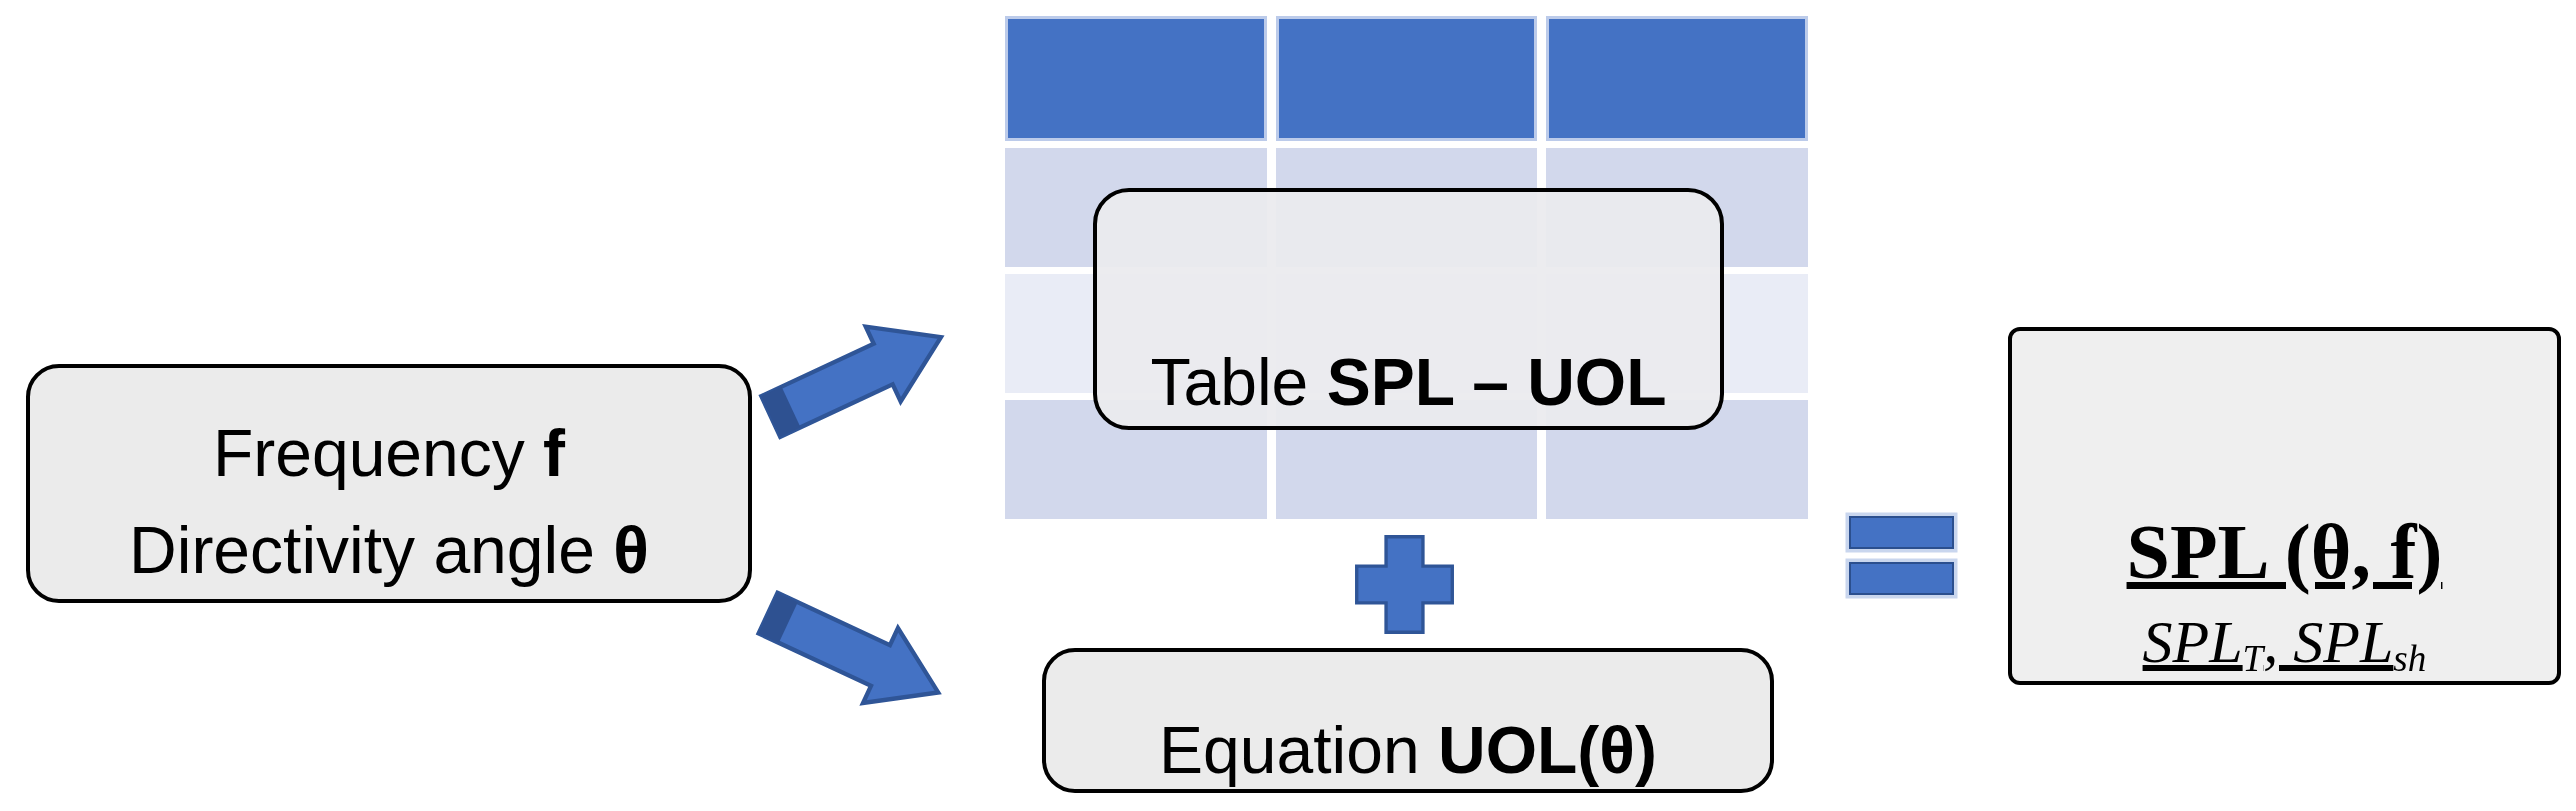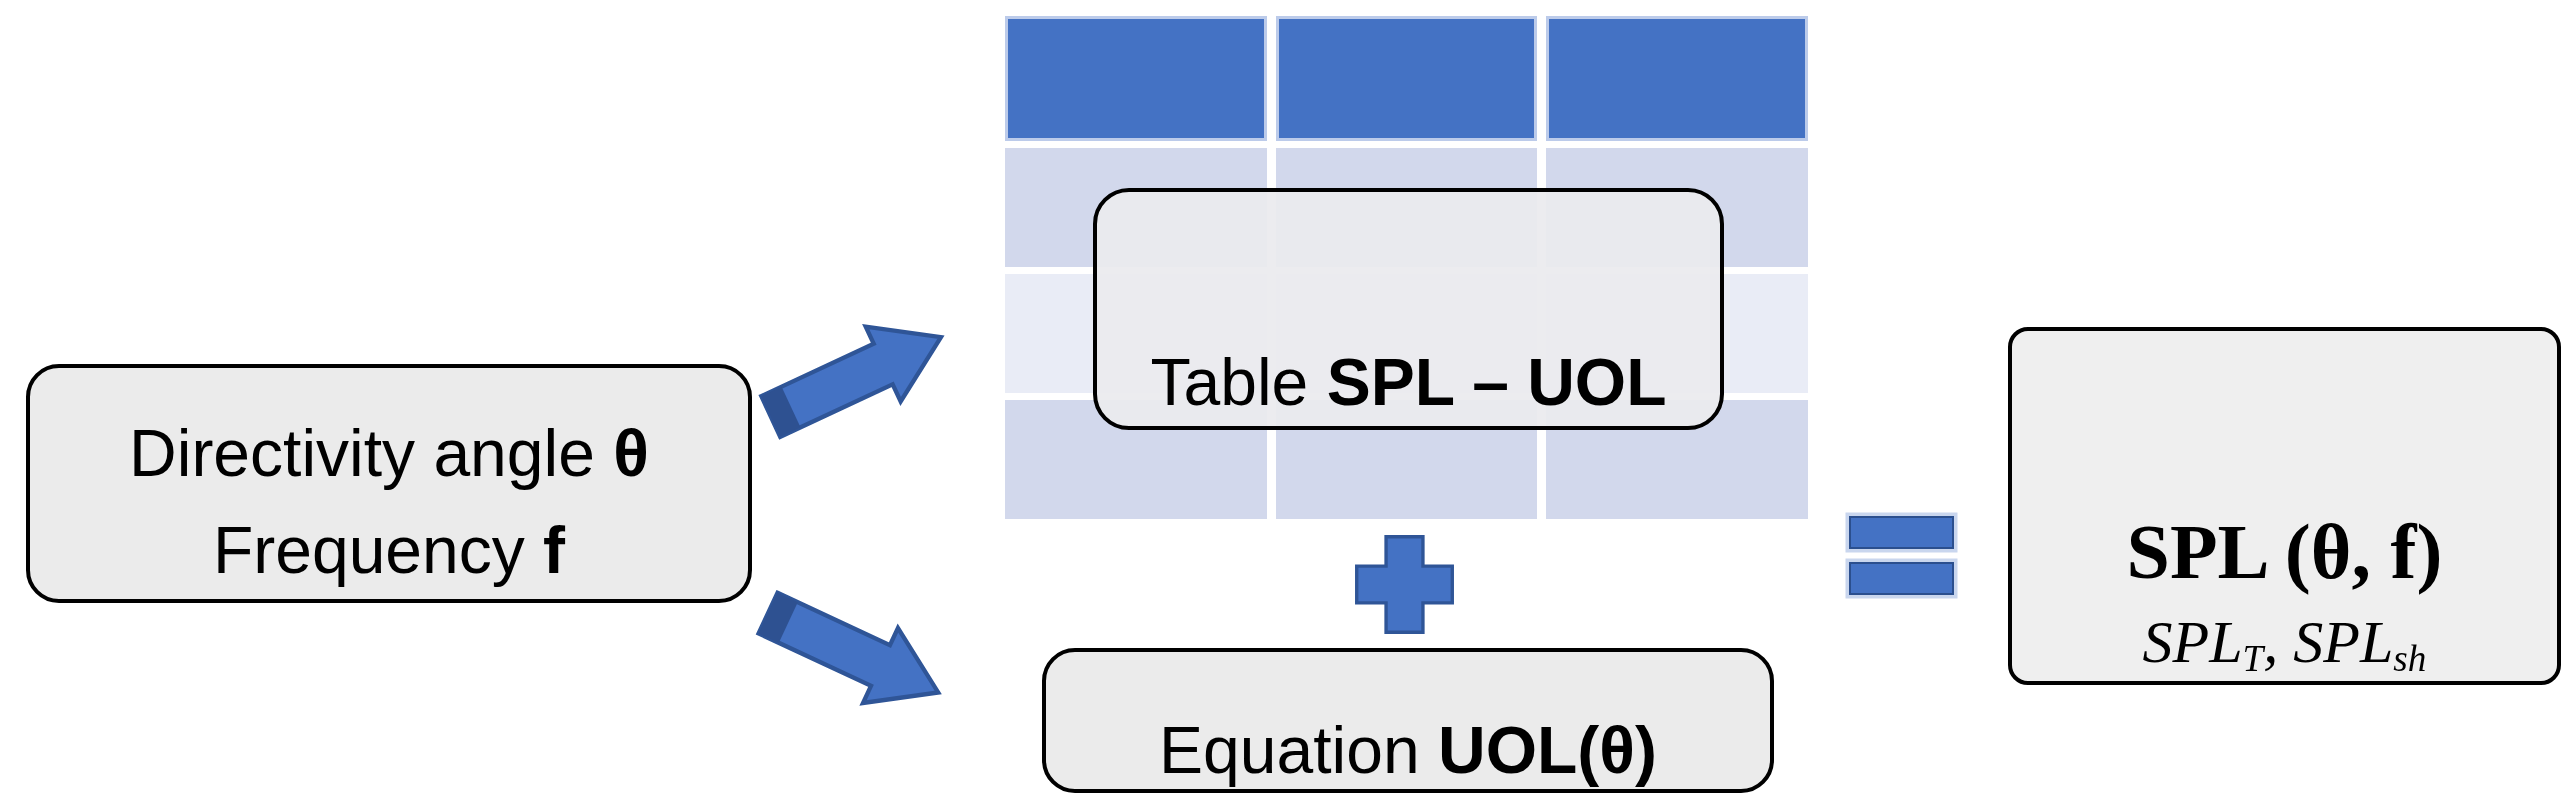--- a/index.html
+++ b/index.html
@@ -34,22 +34,22 @@
   .table-box{
     left:1093px;top:188px;width:631px;height:242px;font-size:66px;line-height:88px;
     background:rgba(235,235,238,0.93);border-radius:36px;
   }
 
   
   .equation-box{left:1042px;top:648px;width:732px;height:145px;font-size:66px;line-height:78px;}
 
   
   .output-box{
-    left:2008px;top:327px;width:553px;height:358px;border-radius:20px;
-    font-family:"Liberation Serif",serif;background:#efefef;
+    left:2008px;top:327px;width:553px;height:358px;border-radius:12px;
+    font-family:"Liberation Serif",serif;background:#efefef;text-decoration:underline;
   }
   .spl-title{font-size:78px;line-height:102px;font-weight:bold;white-space:nowrap;}
   .spl-sub{font-size:60px;line-height:78px;font-style:italic;white-space:nowrap;}
   .spl-sub sub{font-size:0.62em;line-height:0;vertical-align:-0.25em;}
 
   
   .arrow{position:absolute;width:199px;height:112px;}
   .arrow.up{left:756px;top:320px;transform:rotate(-25deg);}
   .arrow.down{left:754px;top:596px;transform:rotate(25deg);}
 
@@ -64,22 +64,22 @@
     box-shadow:0 0 0 3.5px var(--equals-halo);
   }
   .equals .bar + .bar{margin-top:13px;}
 </style>
 </head>
 <body>
 
 <div class="canvas">
 
   <div class="gbox input-box">
+    <div class="ln"><span>Frequency </span><b>f</b></div>
     <div class="ln"><span>Directivity angle </span><b>θ</b></div>
-    <div class="ln"><span>Frequency </span><b>f</b></div>
   </div>
 
   <svg class="arrow up" viewBox="0 0 230 130">
     <polygon points="6,40 150,40 150,18 224,66 150,114 150,92 6,92" fill="#4472C4" stroke="#2F5597" stroke-width="5" stroke-linejoin="miter"></polygon>
     <polygon points="6,40 32,40 32,92 6,92" fill="#2E5191" stroke="none"></polygon>
   </svg>
   <svg class="arrow down" viewBox="0 0 230 130">
     <polygon points="6,40 150,40 150,18 224,66 150,114 150,92 6,92" fill="#4472C4" stroke="#2F5597" stroke-width="5" stroke-linejoin="miter"></polygon>
     <polygon points="6,40 32,40 32,92 6,92" fill="#2E5191" stroke="none"></polygon>
   </svg>

